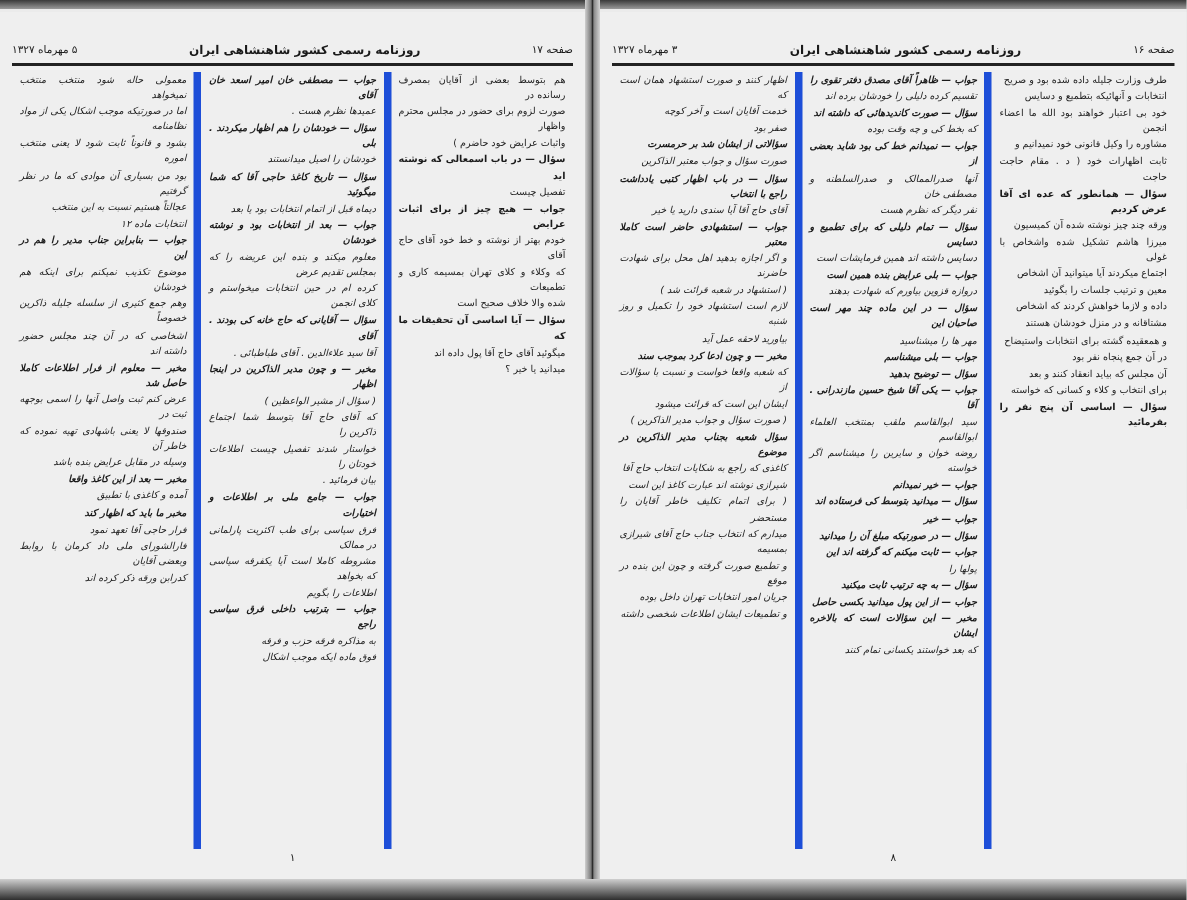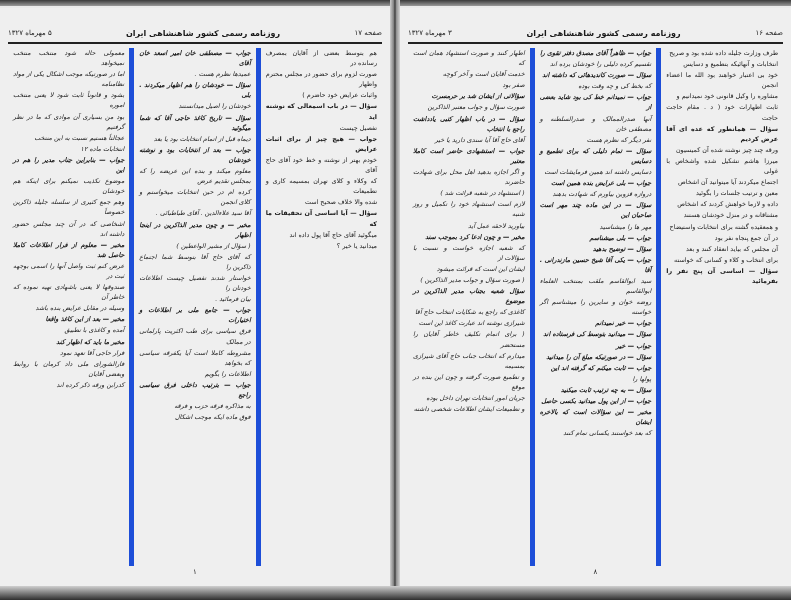--- a/index.html
+++ b/index.html
@@ -53,20 +53,21 @@
       <div class="col">
           <p class="q">جواب — مصطفی خان امیر اسعد خان آقای</p>
           <p>عمیدها نظرم هست .</p>
           <p class="q">سؤال — خودشان را هم اظهار میکردند . بلی</p>
           <p>خودشان را اصیل میدانستند</p>
           <p class="q">سؤال — تاریخ کاغذ حاجی آقا که شما میگوئید</p>
           <p>دیماه قبل از اتمام انتخابات بود یا بعد</p>
           <p class="q">جواب — بعد از انتخابات بود و نوشته خودشان</p>
           <p>معلوم میکند و بنده این عریضه را که بمجلس تقدیم عرض</p>
           <p>کرده ام در حین انتخابات میخواستم و کلای انجمن</p>
+          <p class="q">سؤال — آقایانی که حاج خانه کی بودند . آقای</p>
           <p>آقا سید علاءالدین . آقای طباطبائی .</p>
           <p class="q">مخبر — و چون مدیر الذاکرین در اینجا اظهار</p>
           <p class="center">( سؤال از مشیر الواعظین )</p>
           <p>که آقای حاج آقا بتوسط شما اجتماع ذاکرین را</p>
           <p>خواستار شدند تفصیل چیست اطلاعات خودتان را</p>
           <p>بیان فرمائید .</p>
           <p class="q">جواب — جامع ملی بر اطلاعات و اختیارات</p>
           <p>فرق سیاسی برای طب اکثریت پارلمانی در ممالک</p>
           <p>مشروطه کاملا است آیا یکفرقه سیاسی که بخواهد</p>
           <p>اطلاعات را بگویم</p>
@@ -166,21 +167,21 @@
           <p class="q">سؤالاتی از ایشان شد بر حرمسرت</p>
           <p>صورت سؤال و جواب معتبر الذاکرین</p>
           <p class="q">سؤال — در باب اظهار کتبی یادداشت راجع با انتخاب</p>
           <p>آقای حاج آقا آیا سندی دارید یا خیر</p>
           <p class="q">جواب — استشهادی حاضر است کاملا معتبر</p>
           <p>و اگر اجازه بدهید اهل محل برای شهادت حاضرند</p>
           <p class="center">( استشهاد در شعبه قرائت شد )</p>
           <p>لازم است استشهاد خود را تکمیل و روز شنبه</p>
           <p>بیاورید لاحقه عمل آید</p>
           <p class="q">مخبر — و چون ادعا کرد بموجب سند</p>
-          <p>که شعبه اجازه خواست و نسبت با سؤالات از</p>
+          <p>که شعبه واقعا خواست و نسبت با سؤالات از</p>
           <p>ایشان این است که قرائت میشود</p>
           <p class="center">( صورت سؤال و جواب مدیر الذاکرین )</p>
           <p class="q">سؤال شعبه بجناب مدیر الذاکرین در موضوع</p>
           <p>کاغذی که راجع به شکایات انتخاب حاج آقا</p>
           <p>شیرازی نوشته اند عبارت کاغذ این است</p>
           <p>( برای اتمام تکلیف خاطر آقایان را مستحضر</p>
           <p>میدارم که انتخاب جناب حاج آقای شیرازی بمسیمه</p>
           <p>و تطمیع صورت گرفته و چون این بنده در موقع</p>
           <p>جریان امور انتخابات تهران داخل بوده</p>
           <p>و تطمیعات ایشان اطلاعات شخصی داشته</p>

